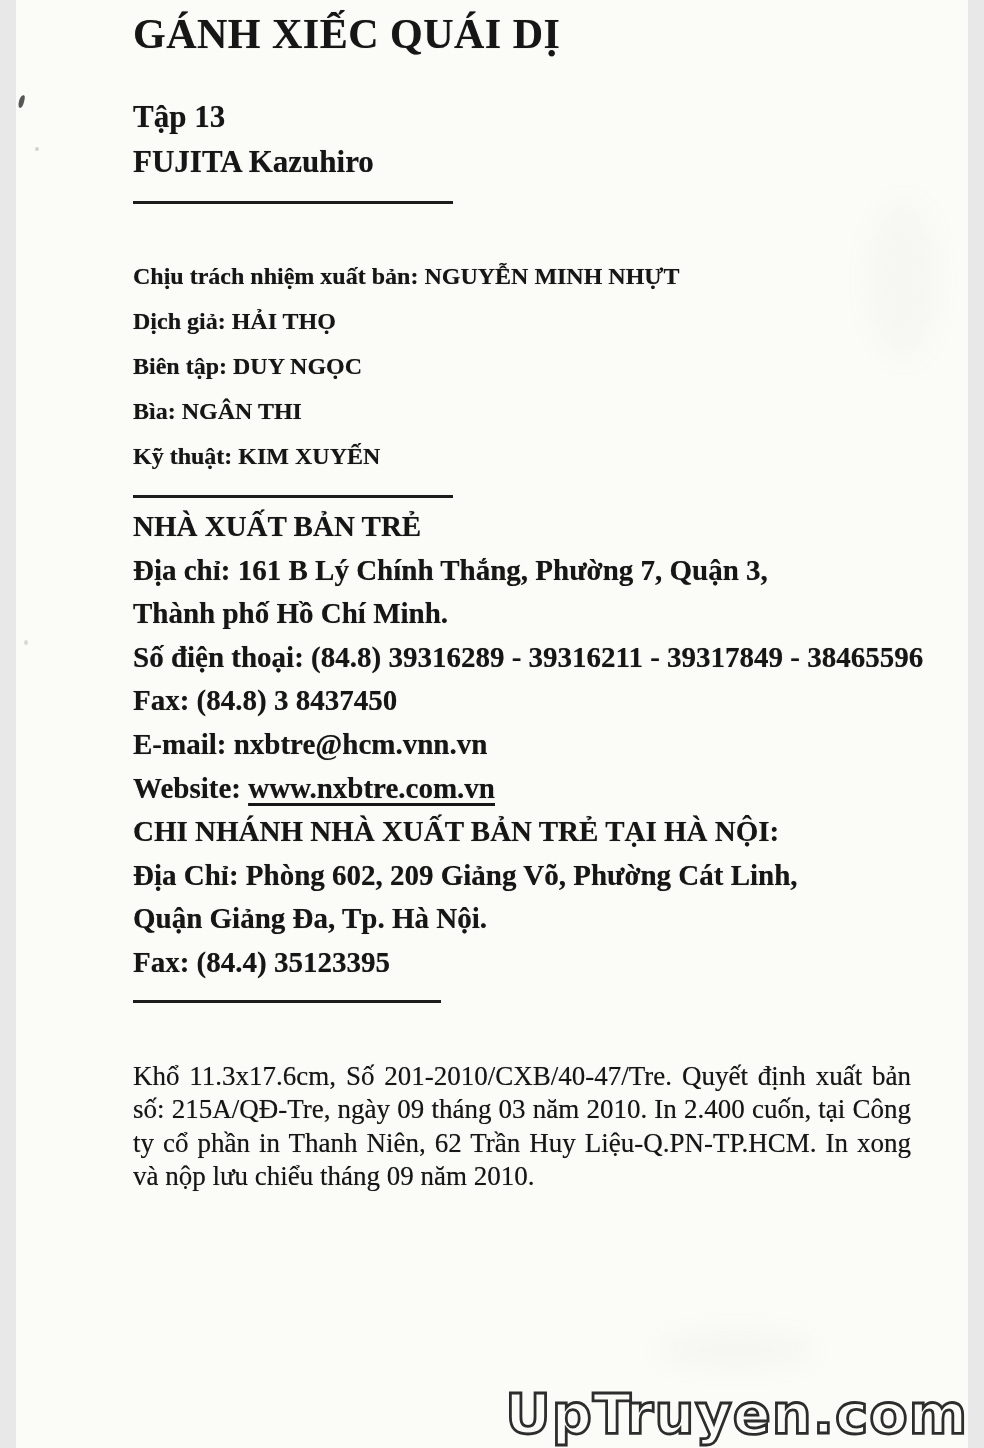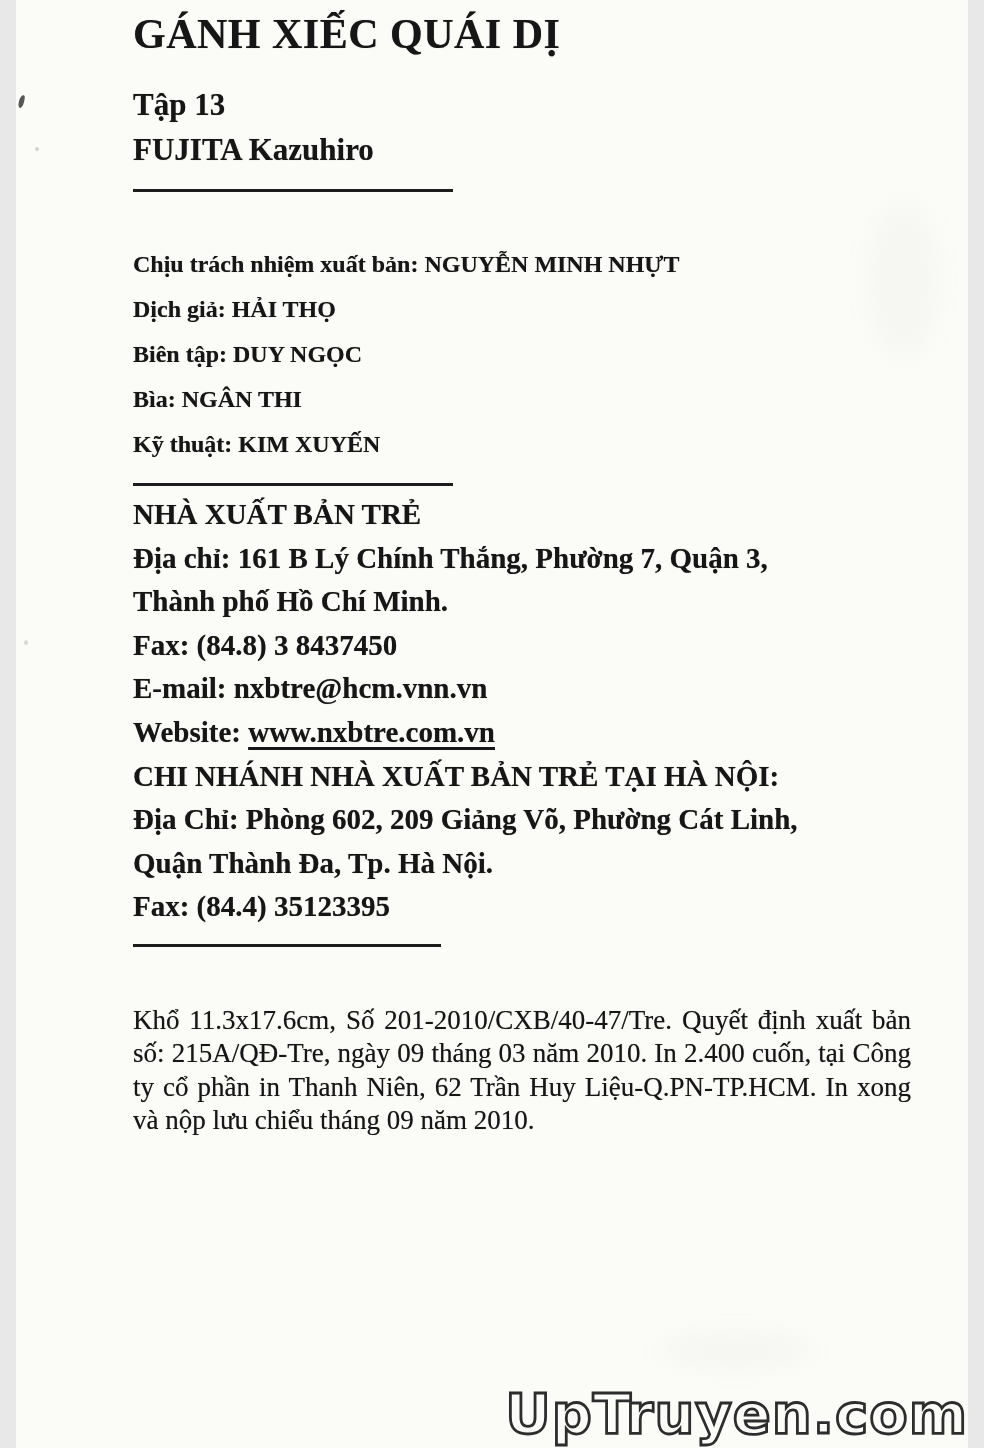--- a/index.html
+++ b/index.html
@@ -16,21 +16,21 @@
   }
   .content { position:absolute; left:117px; top:0; width:840px; }
 
   .book-title {
     margin: 8px 0 0 0;
     font-size: 42px;
     font-weight: 700;
     letter-spacing: 0.5px;
     line-height: 52px;
   }
-  .volume-block { margin-top: 22px; font-size: 31px; font-weight: 700; line-height: 45px; }
+  .volume-block { margin-top: 34px; font-size: 31px; font-weight: 700; line-height: 45px; }
 
   .rule {
     border: 0;
     border-top: 3.5px solid #1c1c1c;
     width: 320px;
     margin: 0;
     background: none;
   }
   .rule1 { margin-top: 17px; }
   .rule2 { margin-top: 16px; }
@@ -111,27 +111,28 @@
       <div class="line">Bìa: NGÂN THI</div>
       <div class="line">Kỹ thuật: KIM XUYẾN</div>
     </div>
 
     <hr class="rule rule2">
 
     <div class="pubblock">
       <div class="line">NHÀ XUẤT BẢN TRẺ</div>
       <div class="line">Địa chỉ: 161 B Lý Chính Thắng, Phường 7, Quận 3,</div>
       <div class="line">Thành phố Hồ Chí Minh.</div>
+      <div class="line">Số điện thoại: (84.8) 39316289 - 39316211 - 39317849 - 38465596</div>
       <div class="line">Fax: (84.8) 3 8437450</div>
       <div class="line">E-mail: nxbtre@hcm.vnn.vn</div>
       <div class="line"><span>Website: </span><span class="u">www.nxbtre.com.vn</span></div>
 
       <div class="line">CHI NHÁNH NHÀ XUẤT BẢN TRẺ TẠI HÀ NỘI:</div>
       <div class="line">Địa Chỉ: Phòng 602, 209 Giảng Võ, Phường Cát Linh,</div>
-      <div class="line">Quận Thành Đa, Tp. Hà Nội.</div>
+      <div class="line">Quận Giảng Đa, Tp. Hà Nội.</div>
       <div class="line">Fax: (84.4) 35123395</div>
     </div>
 
     <hr class="rule rule3">
 
     <p class="imprint">Khổ 11.3x17.6cm, Số 201-2010/CXB/40-47/Tre. Quyết định xuất bản số: 215A/QĐ-Tre, ngày 09 tháng 03 năm 2010. In 2.400 cuốn, tại Công ty cổ phần in Thanh Niên, 62 Trần Huy Liệu-Q.PN-TP.HCM. In xong và nộp lưu chiểu tháng 09 năm 2010.</p>
 
   </div>
 
   <div class="watermark">UpTruyen.com</div>

